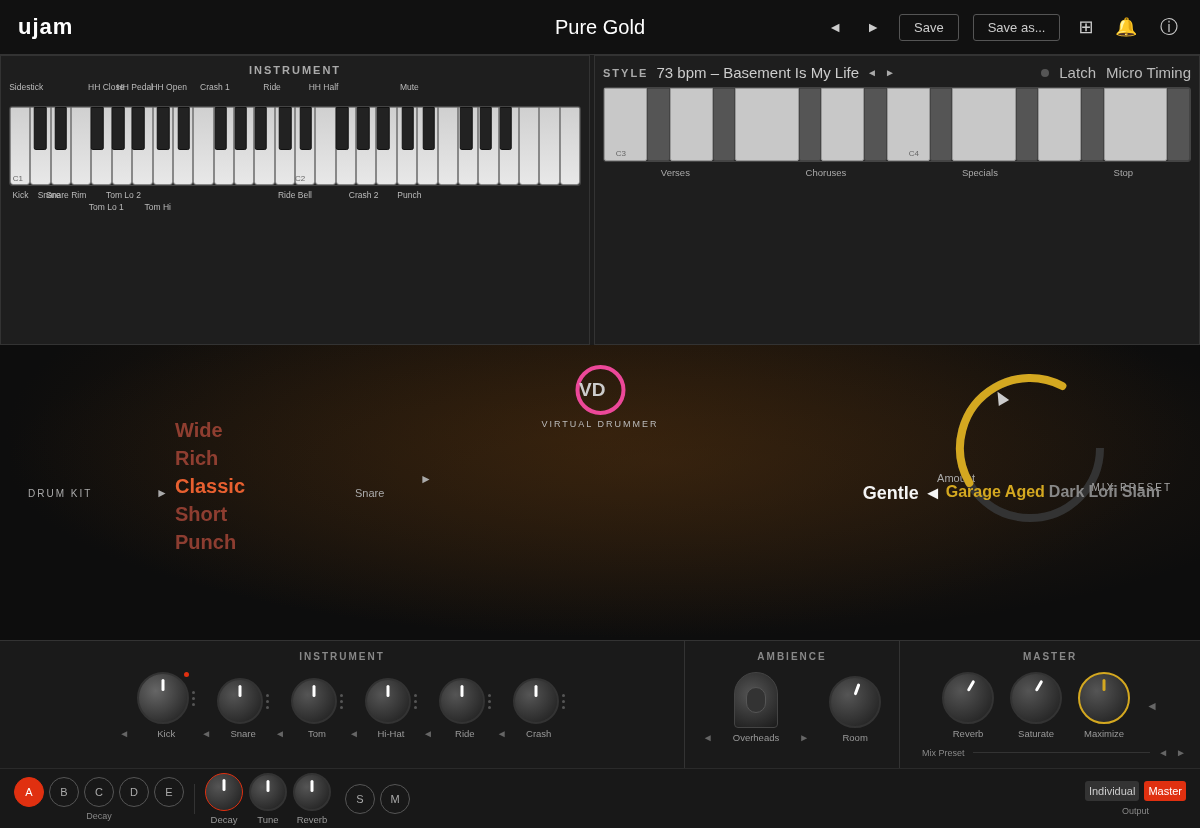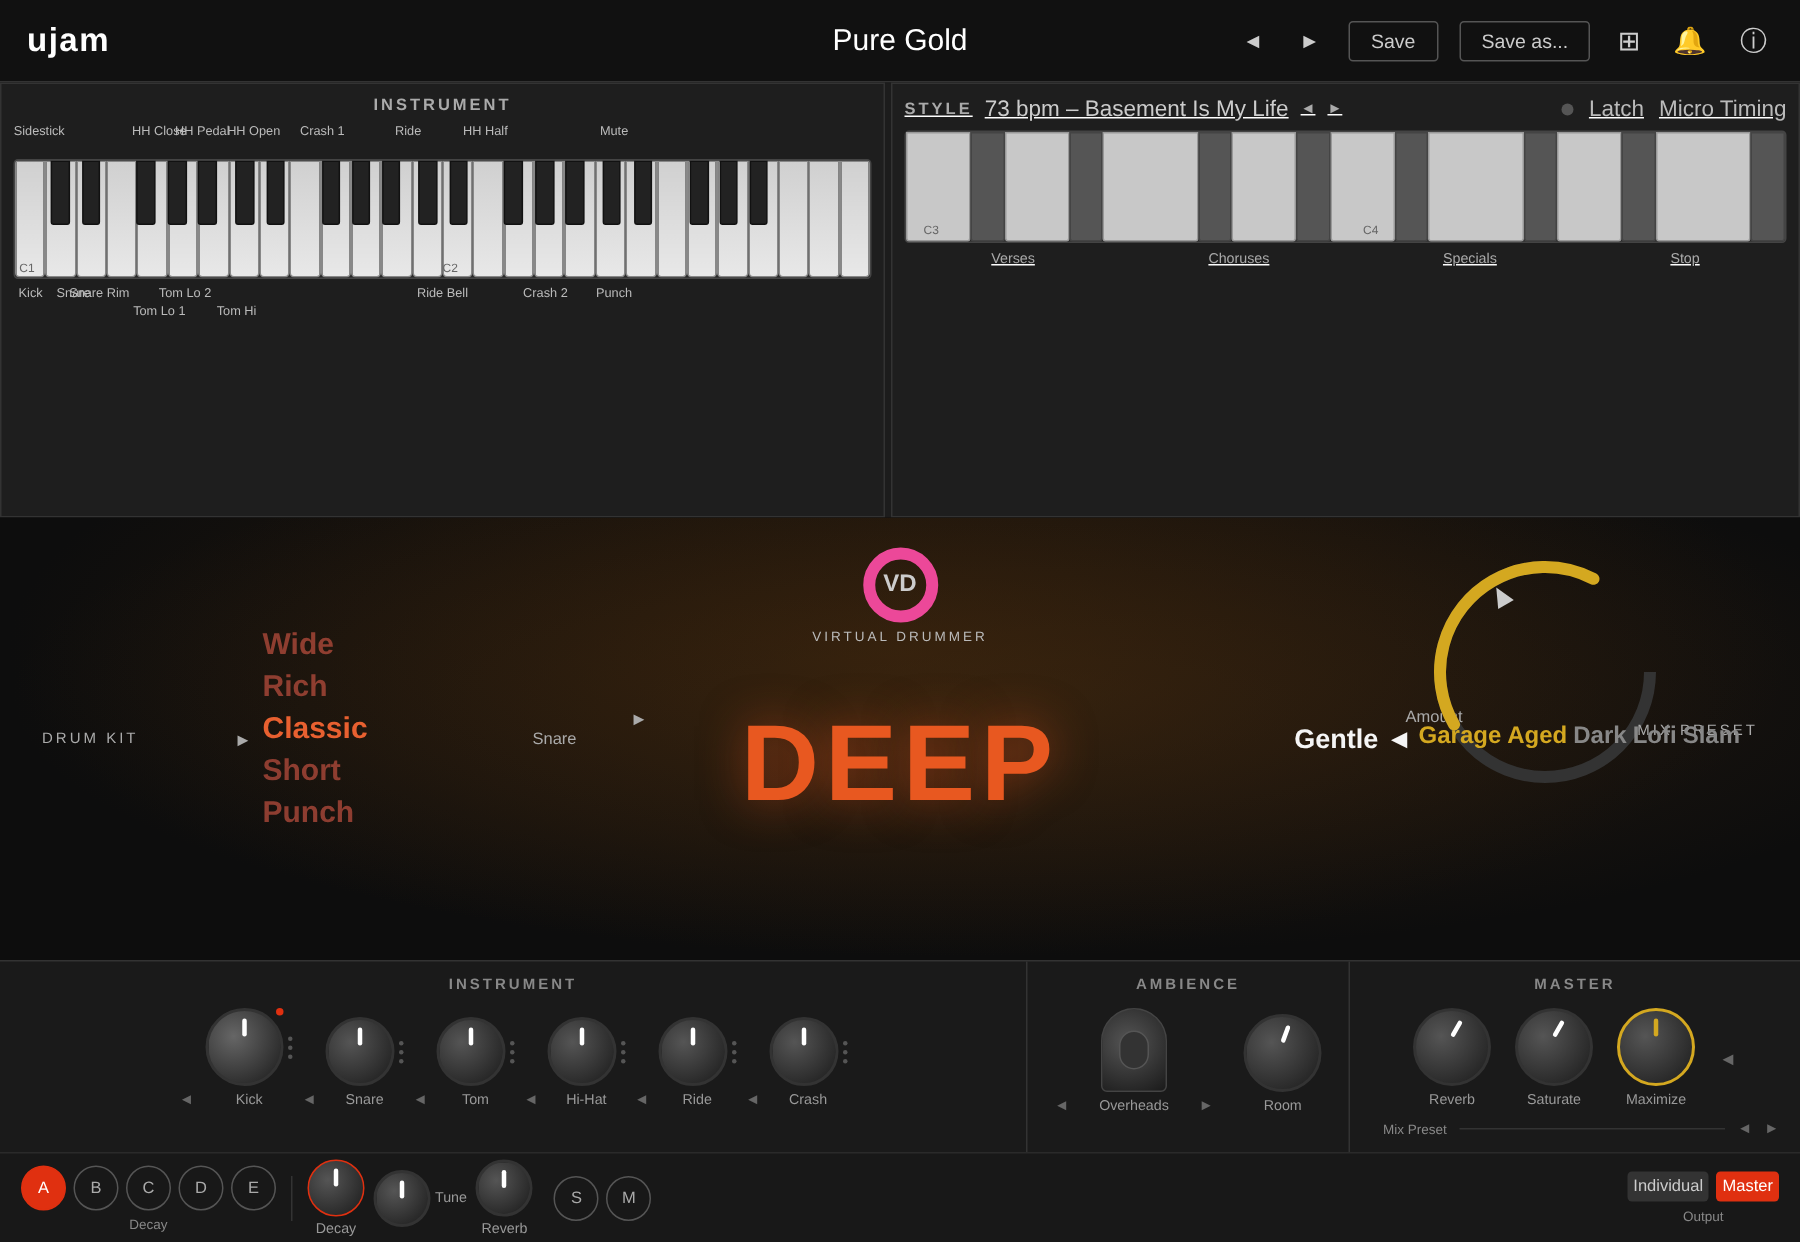--- a/index.html
+++ b/index.html
@@ -147,21 +147,20 @@
       transform: translateX(-50%);
     }
 
     
     .style-panel {
       flex: 1;
       border: 1px solid #333;
       padding: 8px;
       background: #1e1e1e;
       margin-left: 4px;
-      text-decoration: underline;
     }
     .style-header {
       display: flex;
       align-items: center;
       gap: 8px;
       margin-bottom: 6px;
     }
     .style-title {
       font-size: 11px;
       letter-spacing: 2px;
@@ -290,26 +289,25 @@
       position: absolute;
       left: 50%;
       top: 20px;
       transform: translateX(-50%);
       text-align: center;
     }
     .vd-circle {
       width: 50px;
       height: 50px;
       border-radius: 50%;
-      border: 8px solid #ec4899;
-      display: flex;
-      align-items: center;
-      justify-content: center;
+      border: 4px solid #ec4899;
+      display: flex;
+      align-items: center;
       margin: 0 auto 4px;
-      font-size: 16px;
+      font-size: 19px;
       color: #ccc;
       font-weight: 700;
     }
     .vd-text {
       font-size: 9px;
       color: #bbb;
       letter-spacing: 2px;
     }
     .deep-text {
       position: absolute;
@@ -727,21 +725,20 @@
     <span class="grit-label">Snare</span>
     <span style="position:absolute;left:420px;top:43%;color:#aaa;font-size:12px;cursor:pointer">►</span>
 
     <div class="vd-logo-area">
       <div class="vd-circle">
         <span>VD</span>
       </div>
       <div class="vd-text">VIRTUAL DRUMMER</div>
     </div>
 
-    <div class="deep-text">DEEP</div>
 
     <span style="position:absolute;right:225px;top:43%;font-size:11px;color:#aaa">Amount</span>
 
     <svg class="amount-arc-svg" width="180" height="180">
       <circle cx="90" cy="90" r="70" fill="none" stroke="#333" stroke-width="8" stroke-dasharray="330 440"></circle>
       <circle cx="90" cy="90" r="70" fill="none" stroke="#d4a820" stroke-width="8" stroke-dasharray="180 440" stroke-linecap="round" transform="rotate(-210 90 90)"></circle>
 
       <polygon points="90,25 84,38 96,38" fill="#ccc" transform="rotate(-30 90 90)"></polygon>
     </svg>
 
@@ -930,21 +927,21 @@
 
       <div class="separator"></div>
 
       <div style="display:flex;flex-direction:column;align-items:center;gap:3px">
         <div class="knob small" style="border:1.5px solid #e03010">
           <div class="knob-indicator"></div>
         </div>
         <span class="knob-label">Decay</span>
       </div>
 
-      <div style="display:flex;flex-direction:row;align-items:center;gap:3px">
+      <div style="display:flex;flex-direction:column;align-items:center;gap:3px">
         <div class="knob small">
           <div class="knob-indicator"></div>
         </div>
         <span class="knob-label">Tune</span>
       </div>
 
       <div style="display:flex;flex-direction:column;align-items:center;gap:3px">
         <div class="knob small">
           <div class="knob-indicator"></div>
         </div>

